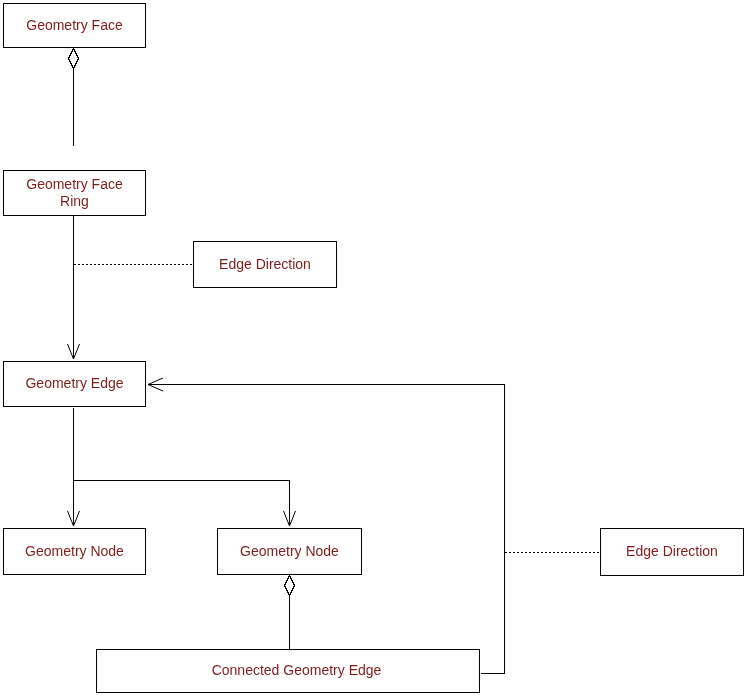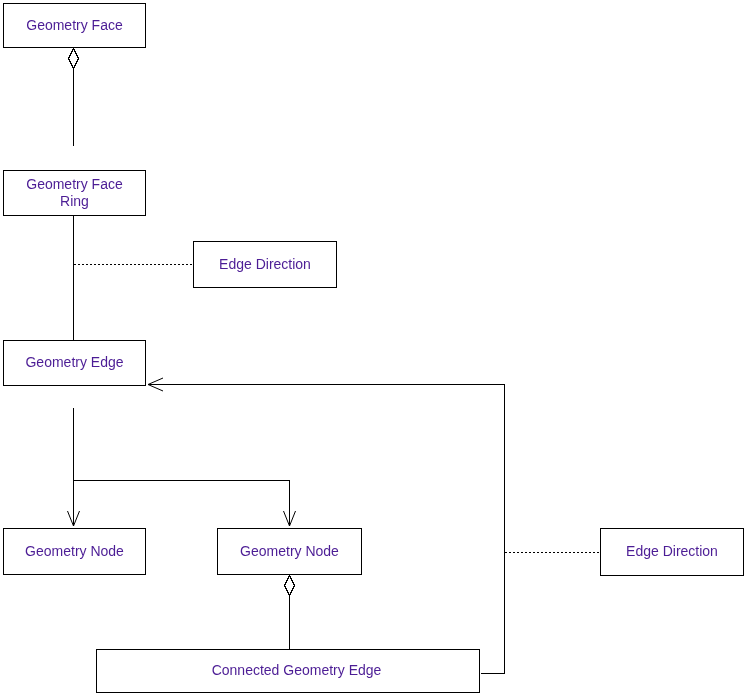--- a/index.html
+++ b/index.html
@@ -6,21 +6,21 @@
     margin: 0;
     padding: 0;
     background: #ffffff;
   }
   .canvas {
     position: relative;
     width: 745px;
     height: 698px;
     background: #ffffff;
     font-family: "Liberation Sans", sans-serif;
-    color: #4c1d95;
+    color: #7f1d1d;
     overflow: hidden;
   }
   .connectors {
     position: absolute;
     left: 0;
     top: 0;
     width: 745px;
     height: 698px;
   }
   .node {
@@ -38,21 +38,21 @@
   .node .label {
     display: inline-block;
   }
   .node .label.narrow {
     max-width: 100px;
   }
   
   .box-geometry-face        { left: 3px;   top: 3px;   width: 143px; height: 45px; }
   .box-geometry-face-ring   { left: 3px;   top: 146px; width: 143px; height: 46px; margin-top: 24px; }
   .box-edge-direction-top   { left: 193px; top: 241px; width: 144px; height: 47px; }
-  .box-geometry-edge        { left: 3px;   top: 340px; width: 143px; height: 46px; }
+  .box-geometry-edge        { left: 3px;   top: 361px; width: 143px; height: 46px; }
   .box-geometry-node-left   { left: 3px;   top: 528px; width: 143px; height: 47px; }
   .box-geometry-node-right  { left: 217px; top: 528px; width: 145px; height: 47px; }
   .box-edge-direction-right { left: 600px; top: 528px; width: 144px; height: 48px; }
   .box-connected-geometry-edge { left: 96px; top: 649px; width: 384px; height: 44px; padding-left: 17px; }
 </style>
 </head>
 <body>
 
 <div class="canvas">
 

